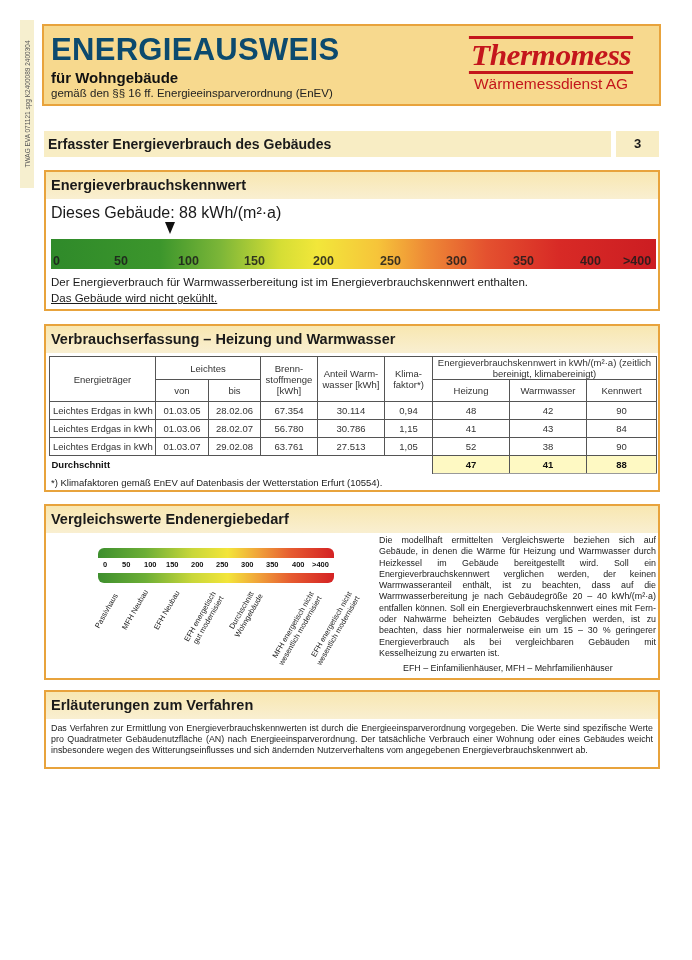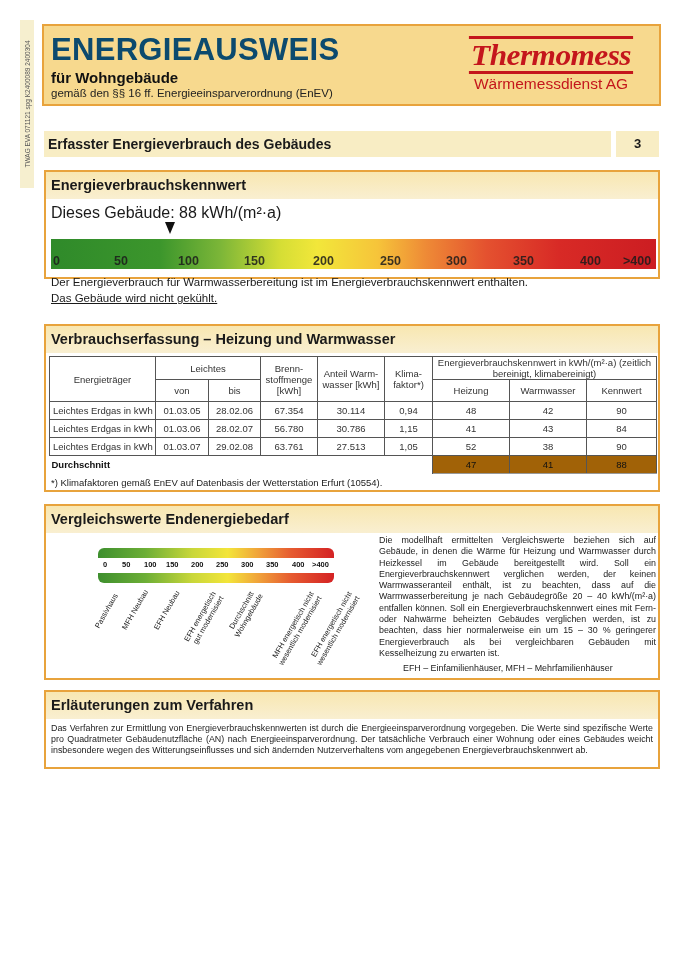--- a/index.html
+++ b/index.html
@@ -47,42 +47,42 @@
   .panel {
     position: absolute; left: 44px; width: 616px;
     border: 2px solid #e8a33c; background: #ffffff;
   }
   .panel-head {
     height: 27px; background: linear-gradient(#f8e7b1, #f9efd1);
     padding: 5px 5px 0 5px; font-size: 14.5px; font-weight: bold;
   }
 
   
-  #p1 { top: 170px; height: 109px; }
+  #p1 { top: 170px; height: 141px; }
   .p1-label { position: absolute; left: 5px; top: 32px; font-size: 16px; }
   .marker { position: absolute; left: 119px; top: 50px; width: 0; height: 0;
     border-left: 5px solid transparent; border-right: 5px solid transparent; border-top: 12px solid #111; }
   .scale1 {
     position: absolute; left: 5px; top: 67px; width: 605px; height: 30px;
     background: linear-gradient(90deg, #2f8a2a 0%, #3c962c 18%, #7cb638 28%, #d6de35 38%, #f2e73a 44%, #f6c43a 54%, #ee8a36 62%, #e4512f 72%, #d82a26 84%, #cc1d22 100%);
   }
   .scale1 .tick { position: absolute; bottom: 1px; font-size: 12.5px; font-weight: bold; color: #1b1b1b; opacity: 0.85; }
   .p1-note1 { position: absolute; left: 5px; top: 104px; font-size: 11.5px; }
   .p1-note2 { position: absolute; left: 5px; top: 120px; font-size: 11.5px; text-decoration: underline; }
 
   
   #p2 { top: 324px; height: 168px; }
   table.vt { position: absolute; left: 3px; top: 30px; border-collapse: collapse; font-size: 9.5px; color: #333; }
   table.vt td, table.vt th { border: 1px solid #555; text-align: center; font-weight: normal; padding: 0 2px; }
   table.vt th { height: 16px; }
   table.vt tr.data td { height: 18px; }
   table.vt td.left { text-align: left; padding-left: 3px; }
   table.vt tr.avg td { border-left: none; border-right: none; border-bottom: none; height: 18px; }
   table.vt tr.avg td.avglbl { text-align: left; font-weight: bold; color: #111; padding-right: 16px; border-right: 1px solid #555; }
-  table.vt tr.avg td.avgval { background: #a16207; font-weight: normal; color: #111; border-right: 1px solid #555; border-bottom: 1px solid #999; text-align: center; }
+  table.vt tr.avg td.avgval { background: #fef9c3; font-weight: bold; color: #111; border-right: 1px solid #555; border-bottom: 1px solid #999; text-align: center; }
   .p2-foot { position: absolute; left: 5px; top: 151px; font-size: 9.5px; color: #222; }
 
   
   #p3 { top: 504px; height: 176px; }
   .scale2 { position: absolute; left: 52px; top: 42px; width: 236px; }
   .scale2 .bar { height: 10px; background: linear-gradient(90deg, #3e8f2e 0%, #6cae36 20%, #c9d73a 40%, #f3e53a 55%, #f0a23a 68%, #e65a30 82%, #d42224 100%); }
   .scale2 .bar.top { border-radius: 6px 6px 0 0; }
   .scale2 .bar.bot { border-radius: 0 0 6px 6px; }
   .scale2 .nums { height: 15px; position: relative; }
   .scale2 .nums span { position: absolute; top: 2px; font-size: 7.5px; font-weight: bold; color: #111; }

